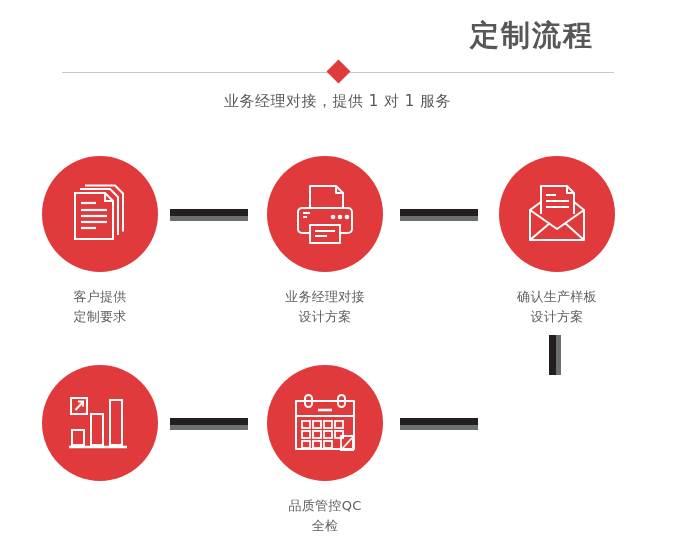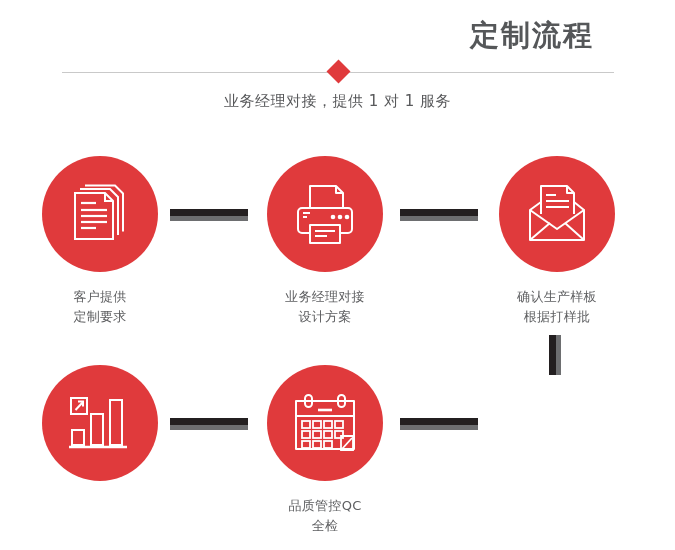--- a/index.html
+++ b/index.html
@@ -240,21 +240,21 @@
           <path d="M5 56 L25 39 M59 56 L40 39"></path>
         </g>
         <g stroke="#ffffff" stroke-width="2" stroke-linecap="butt">
           <line x1="21" y1="11" x2="31" y2="11"></line>
           <line x1="21" y1="17" x2="44" y2="17"></line>
           <line x1="21" y1="23" x2="44" y2="23"></line>
         </g>
       </svg>
     </div>
     <div class="step-label">确认生产样板
-根据打样批</div>
+设计方案</div>
   </div>
 </div>
 
 <div id="conn-vertical">
   <div class="bar-dark"></div>
   <div class="bar-grey"></div>
 </div>
 
 <div class="flow-row" id="row-bottom">
 

